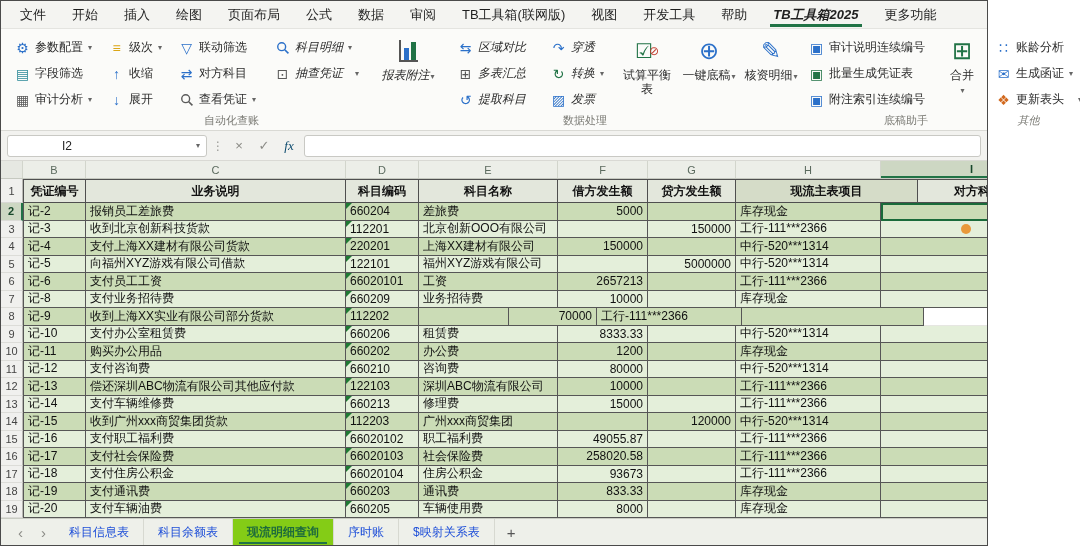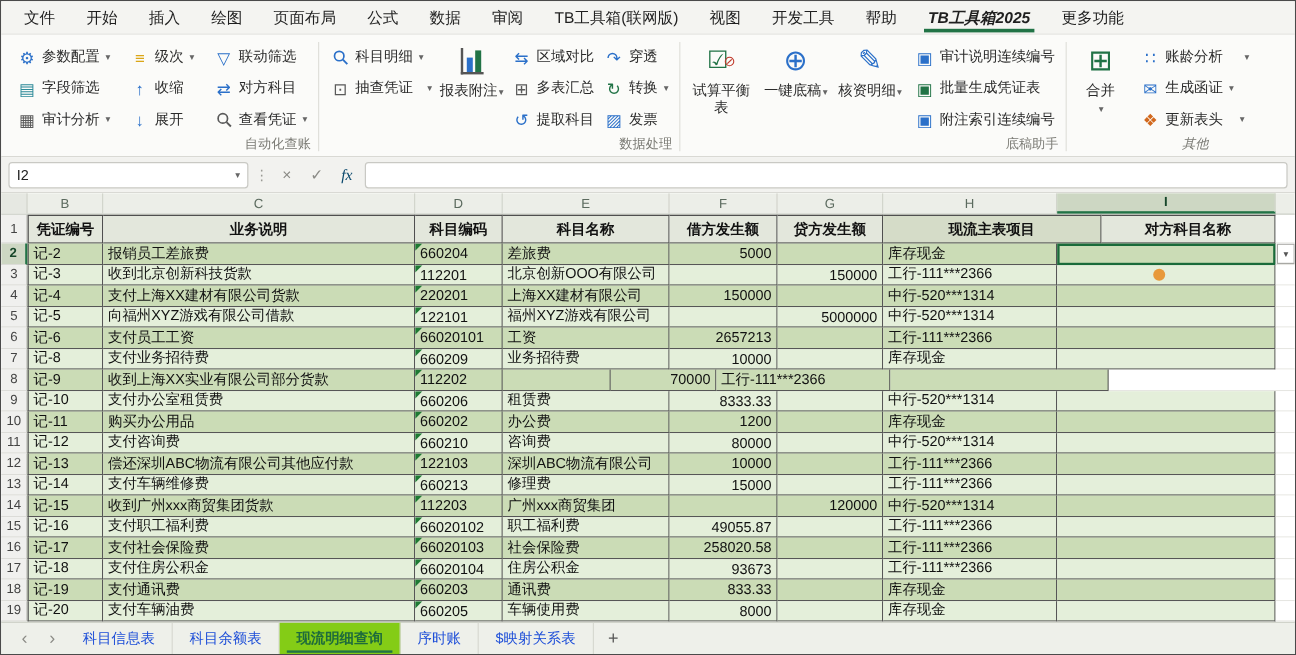--- a/index.html
+++ b/index.html
@@ -1,18 +1,18 @@
 <!DOCTYPE html>
 <html><head>
 <meta charset="utf-8">
 <style>
   * { box-sizing: border-box; margin:0; padding:0; }
   html,body { width:1080px; height:546px; }
   body { font-family:"Liberation Sans","DejaVu Sans",sans-serif; background:#fff; overflow:hidden; }
-  .app { width:1080px; height:546px; border:1px solid #4a4a4a; display:flex; flex-direction:column; background:#fff; }
+  .app { width:988px; height:546px; border:1px solid #4a4a4a; display:flex; flex-direction:column; background:#fff; }
 
   
   .menubar { height:28px; background:#f4f4f1; display:flex; align-items:stretch; padding-left:6px; border-bottom:1px solid #e4e4e0; flex:0 0 28px; }
   .mtab { display:flex; align-items:center; padding:0 13px; font-size:13px; color:#1f1f1f; position:relative; cursor:default; }
   .mtab.active { font-weight:bold;font-style:italic; }
   .mtab.active::after { content:""; position:absolute; left:10px; right:10px; bottom:1px; height:3px; background:#217346; }
 
   
   .ribbon { height:102px; flex:0 0 102px; background:#fbfbf9; display:flex; border-bottom:1px solid #d9d9d4; padding:2px 4px 0 4px; }
   .rgroup { display:flex; flex-direction:column; padding:2px 6px 0 6px; }
@@ -29,21 +29,21 @@
   .ic-blue { color:#2b70c9; } .ic-green { color:#217346; } .ic-yellow { color:#dba617; }
   .ic-red { color:#c0392b; } .ic-teal { color:#2e8b99; } .ic-gray { color:#5a5a5a; } .ic-orange { color:#d2691e; }
   .chartbars { display:flex; align-items:flex-end; gap:2px; height:22px; border-left:2px solid #555; border-bottom:2px solid #555; padding:0 2px 0 3px; }
   .chartbars i { display:block; width:5px; background:#2b70c9; }
   .chartbars i.g { background:#217346; height:18px; }
   .chartbars i.b { height:12px; }
 
   
   .fbar { height:30px; flex:0 0 30px; background:#f2f2ef; display:flex; align-items:center; padding:0 6px; gap:5px; border-bottom:1px solid #d9d9d4; }
   .namebox { width:200px; height:22px; background:#fff; border:1px solid #c9c9c4; border-radius:3px; display:flex; align-items:center; font-size:12px; color:#222; padding:0 6px; }
-  .namebox .nb-text { flex:1; }
+  .namebox .nb-text { flex:1;margin-left:48px; }
   .fbtn { width:20px; text-align:center; font-size:13px; color:#8a8a85; cursor:default; }
   .fx { font-family:"Liberation Serif","DejaVu Serif",serif; font-style:italic; color:#0c4a6e; }
   .fdots { color:#9a9a95; font-size:12px; }
   .finput { flex:1; height:22px; background:#fff; border:1px solid #c9c9c4; border-radius:3px; font-size:12px; color:#222; padding:0 6px; line-height:20px; }
 
   
   .sheet { flex:1; display:flex; flex-direction:column; background:#fff; overflow:hidden; }
   .collets { height:18px; flex:0 0 18px; display:flex; background:#eceee8; border-bottom:1px solid #c6c9c0; }
   .clet { display:flex; align-items:center; justify-content:center; font-size:11px; color:#5b6a5e; border-right:1px solid #d2d5cc; }
   .clet.corner { background:#e6e8e2; }
@@ -157,21 +157,21 @@
               <span class="chev">▾</span>
             </div>
         </div>
       </div>
       <div class="rgroup-label">自动化查账</div>
     </div>
 
     <div class="rdivider"></div>
 
     <div class="rgroup">
-      <div class="rgroup-body" style="gap:2px;">
+      <div class="rgroup-body" style="gap:18px;font-style:italic;">
         <div class="rcol">
           <div class="rbtn">
               <span class="ricon">
                 <svg width="14" height="14" viewBox="0 0 16 16">
                   <circle cx="6.5" cy="6.5" r="4.5" fill="none" stroke="#2b70c9" stroke-width="1.6"></circle>
                   <line x1="10" y1="10" x2="14.2" y2="14.2" stroke="#2b70c9" stroke-width="1.8"></line>
                 </svg>
               </span>
               <span>科目明细</span>
               <span class="chev">▾</span>

